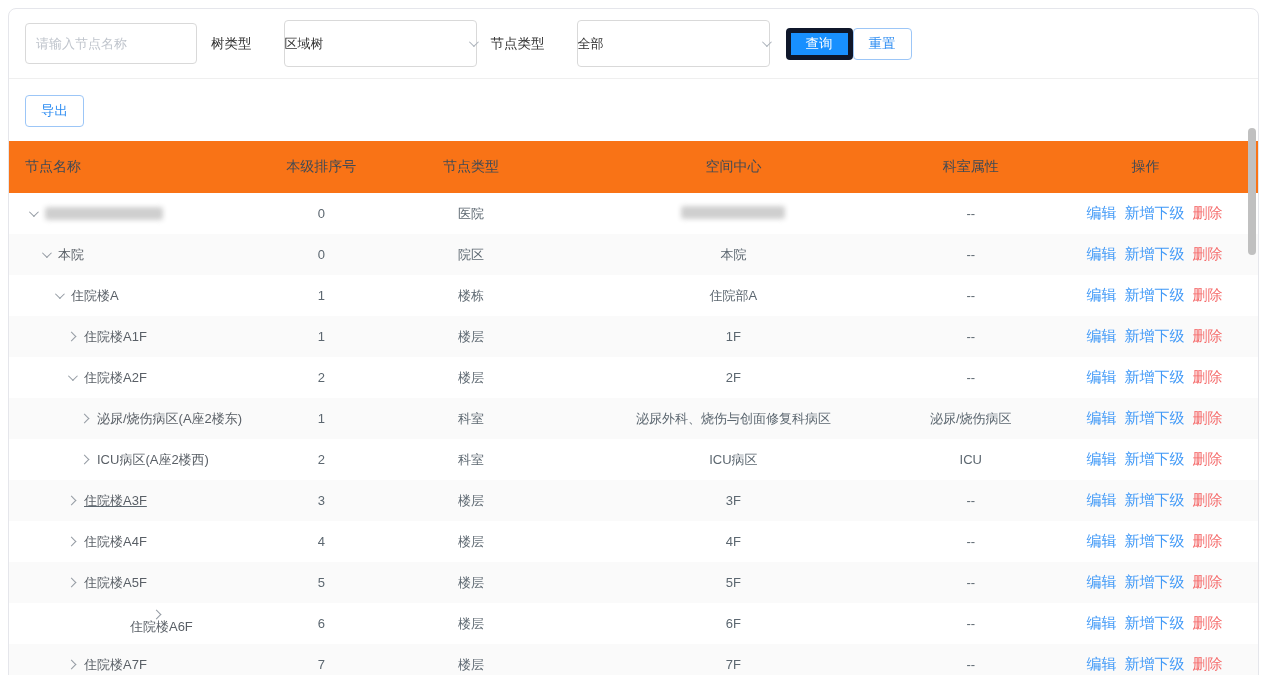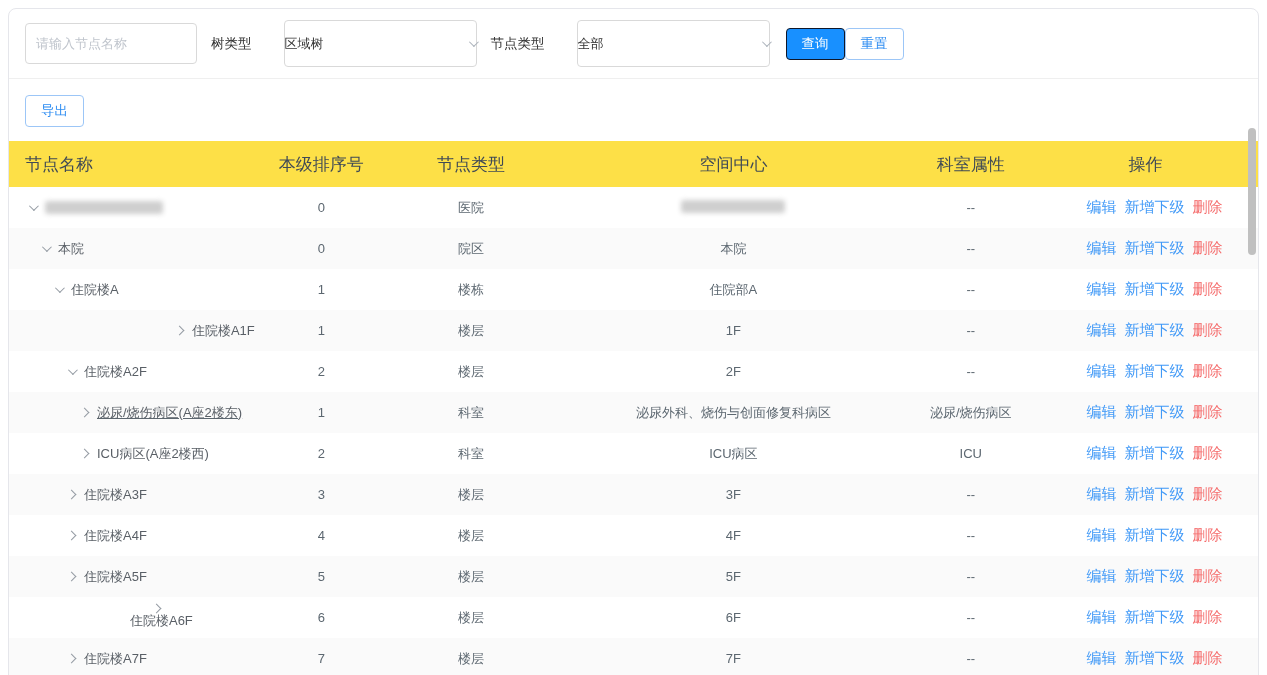--- a/index.html
+++ b/index.html
@@ -22,30 +22,30 @@
     padding: 0 0; cursor: pointer; background: #fff; }
   .sel-val { font-size: 13px; color: #333; }
   .chev { display: inline-block; width: 7px; height: 7px;
     border-right: 1.4px solid #aab1ba; border-bottom: 1.4px solid #aab1ba; }
   .chev.down { transform: rotate(45deg) translateY(-2px); }
   .chev.right { transform: rotate(-45deg); }
   .tree-chev { border-color: #949ba3; margin-right: 9px; flex: 0 0 auto; cursor: pointer; }
 
   .btn { height: 32px; border-radius: 4px; font-size: 13.5px; padding: 0 15px;
     cursor: pointer; font-family: "Liberation Sans", "DejaVu Sans", sans-serif; }
-  .btn.primary { background: #1890ff; border: 1px solid #0f172a; color: #fff; margin-left: 16px; }
+  .btn.primary { background: #1890ff; border: 5px solid #0f172a; color: #fff; margin-left: 16px; }
   .btn.ghost { background: #fff; border: 1px solid #9cc6f7; color: #2e8df2; }
 
   
   .toolbar { display: flex; justify-content: flex-start; padding: 16px 16px 14px; }
   .toolbar .btn { margin-left: 0; }
 
   
   table { width: 100%; border-collapse: collapse; table-layout: fixed; }
-  thead th { height: 46px; background: #fde047; font-size: 17px; font-weight: 500;
+  thead th { height: 52px; background: #f97316; font-size: 14px; font-weight: 500;
     color: #404a55; text-align: center; }
   thead th.col-name { text-align: left; padding-left: 16px; }
   tbody td { height: 41px; font-size: 13px; color: #5c6770; text-align: center;
     padding: 0 4px; overflow: hidden; white-space: nowrap; }
   tbody tr:nth-child(even) { background: #fafafa; }
   .name-wrap { display: flex; align-items: center; }
   .name-text { color: #595f66; }
   .actions-cell { padding-left: 22px !important; }
   .link { text-decoration: none; font-size: 15px; cursor: pointer; margin: 0 4px; white-space: nowrap; }
   .link.blue { color: #4099f7; }
@@ -142,21 +142,21 @@
             </div>
           </td>
           <td>1</td>
           <td>楼栋</td>
           <td>住院部A</td>
           <td>--</td>
           <td class="actions-cell"><a class="link blue">编辑</a><a class="link blue">新增下级</a><a class="link red">删除</a></td>
         </tr>
         <tr>
           <td>
-            <div class="name-wrap" style="padding-left: 55px; justify-content: flex-end;">
+            <div class="name-wrap" style="padding-left: 55px;">
               <span class="chev tree-chev right"></span>
               <span class="name-text">住院楼A1F</span>
             </div>
           </td>
           <td>1</td>
           <td>楼层</td>
           <td>1F</td>
           <td>--</td>
           <td class="actions-cell"><a class="link blue">编辑</a><a class="link blue">新增下级</a><a class="link red">删除</a></td>
         </tr>
@@ -168,21 +168,21 @@
             </div>
           </td>
           <td>2</td>
           <td>楼层</td>
           <td>2F</td>
           <td>--</td>
           <td class="actions-cell"><a class="link blue">编辑</a><a class="link blue">新增下级</a><a class="link red">删除</a></td>
         </tr>
         <tr>
           <td>
-            <div class="name-wrap" style="padding-left: 68px; text-decoration: underline;">
+            <div class="name-wrap" style="padding-left: 68px;">
               <span class="chev tree-chev right"></span>
               <span class="name-text">泌尿/烧伤病区(A座2楼东)</span>
             </div>
           </td>
           <td>1</td>
           <td>科室</td>
           <td>泌尿外科、烧伤与创面修复科病区</td>
           <td>泌尿/烧伤病区</td>
           <td class="actions-cell"><a class="link blue">编辑</a><a class="link blue">新增下级</a><a class="link red">删除</a></td>
         </tr>
@@ -194,21 +194,21 @@
             </div>
           </td>
           <td>2</td>
           <td>科室</td>
           <td>ICU病区</td>
           <td>ICU</td>
           <td class="actions-cell"><a class="link blue">编辑</a><a class="link blue">新增下级</a><a class="link red">删除</a></td>
         </tr>
         <tr>
           <td>
-            <div class="name-wrap" style="padding-left: 55px;">
+            <div class="name-wrap" style="padding-left: 55px; text-decoration: underline;">
               <span class="chev tree-chev right"></span>
               <span class="name-text">住院楼A3F</span>
             </div>
           </td>
           <td>3</td>
           <td>楼层</td>
           <td>3F</td>
           <td>--</td>
           <td class="actions-cell"><a class="link blue">编辑</a><a class="link blue">新增下级</a><a class="link red">删除</a></td>
         </tr>

